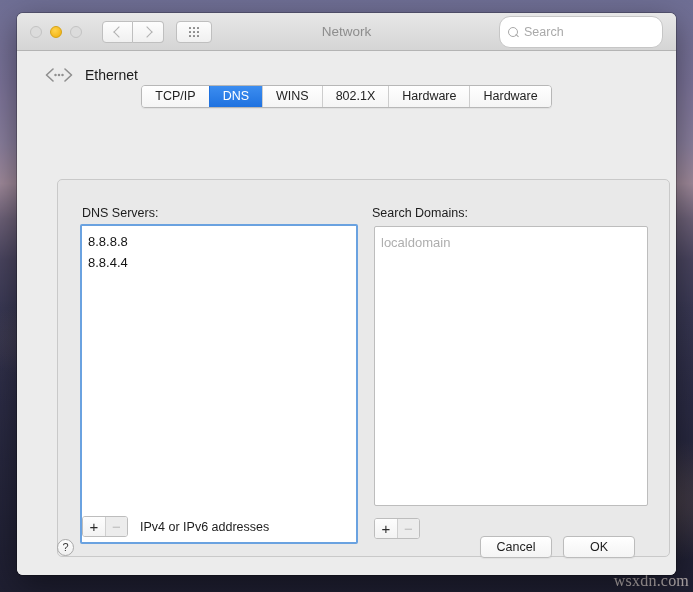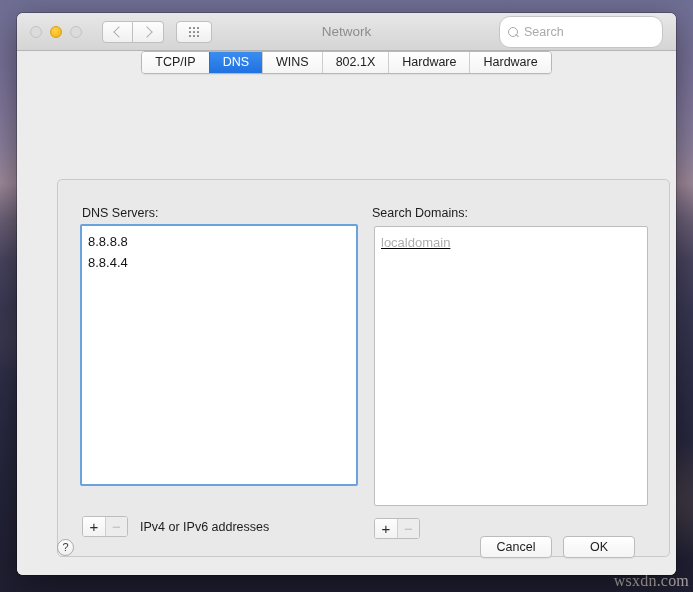--- a/index.html
+++ b/index.html
@@ -259,40 +259,40 @@
   #domain-label { left: 314px; top: 26px; text-align: right; }
 
   .listbox {
     position: absolute;
     background: #fff;
     box-sizing: border-box;
     overflow: hidden;
   }
   #dns-list {
     left: 22px; top: 44px;
-    width: 278px; height: 262px;
+    width: 278px; height: 320px;
     border: 2px solid #6aa2e0;
     border-radius: 2px;
   }
   #dns-list-inner {
     padding: 5px 0 0 0;
   }
   .list-row {
     font-size: 13px;
     color: #141414;
     padding: 1px 6px;
     line-height: 19px;
   }
   #domain-list {
     left: 316px; top: 46px;
     width: 274px; height: 280px;
     border: 1px solid #bdbdbd;
     border-radius: 2px;
   }
-  #domain-list-inner { padding: 5px 0 0 0; text-decoration: underline; }
+  #domain-list-inner { padding: 5px 0 0 0; }
   .list-row.placeholder { color: #aeaeae; }
 
   
   .control-row {
     position: absolute;
     display: flex;
     align-items: center;
     gap: 12px;
   }
   #dns-controls    { left: 24px;  top: 336px; }
@@ -406,20 +406,32 @@
       <div id="window-title">Network</div>
 
       <div id="search-field">
         <span class="mag"></span>
         <input id="search-input" type="text" value="" placeholder="Search" style="">
       </div>
     </div>
 
     <div id="body">
 
+      <div id="service-header">
+        <span id="ethernet-icon">
+          <svg width="30" height="14" viewBox="0 0 30 14" aria-hidden="true">
+            <path d="M9 1 L2.5 7 L9 13" fill="none" stroke="#8f8f8f" stroke-width="1.6" stroke-linecap="round" stroke-linejoin="round"></path>
+            <path d="M21 1 L27.5 7 L21 13" fill="none" stroke="#8f8f8f" stroke-width="1.6" stroke-linecap="round" stroke-linejoin="round"></path>
+            <circle cx="11.5" cy="7" r="1.25" fill="#8f8f8f"></circle>
+            <circle cx="15" cy="7" r="1.25" fill="#8f8f8f"></circle>
+            <circle cx="18.5" cy="7" r="1.25" fill="#8f8f8f"></circle>
+          </svg>
+        </span>
+        <span id="service-name">Ethernet</span>
+      </div>
 
       <div id="tabbar">
         <div id="tabstrip">
           <div class="tab">TCP/IP</div>
           <div class="tab active">DNS</div>
           <div class="tab">WINS</div>
           <div class="tab">802.1X</div>
           <div class="tab">Hardware</div>
           <div class="tab">Hardware</div>
         </div>

